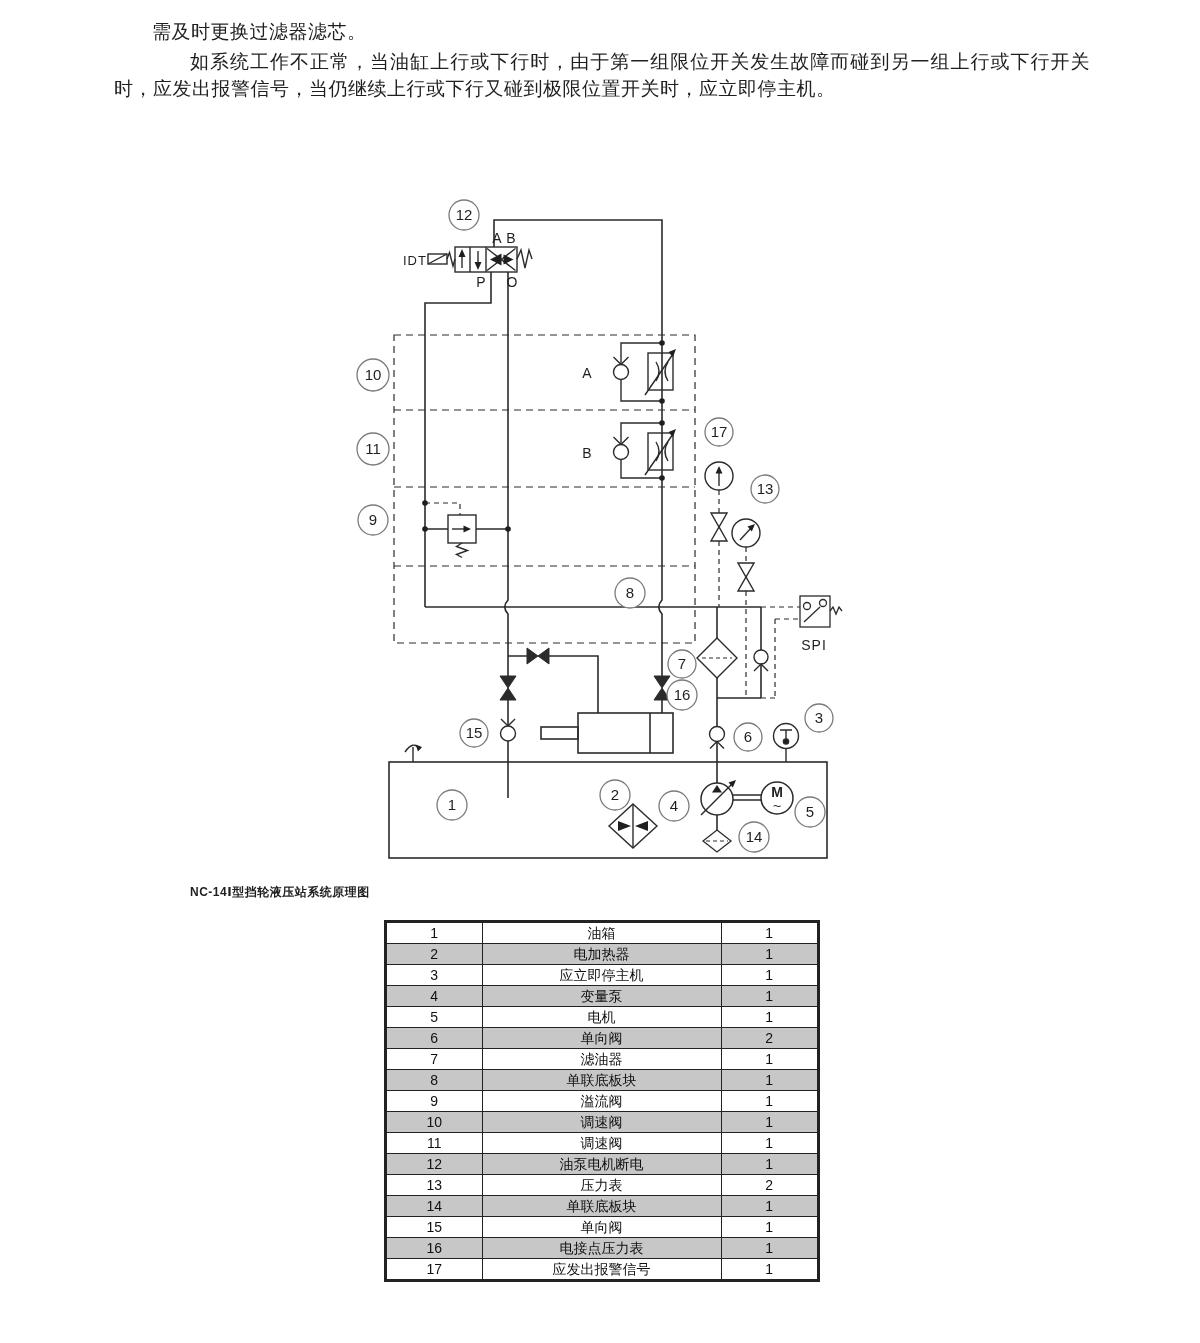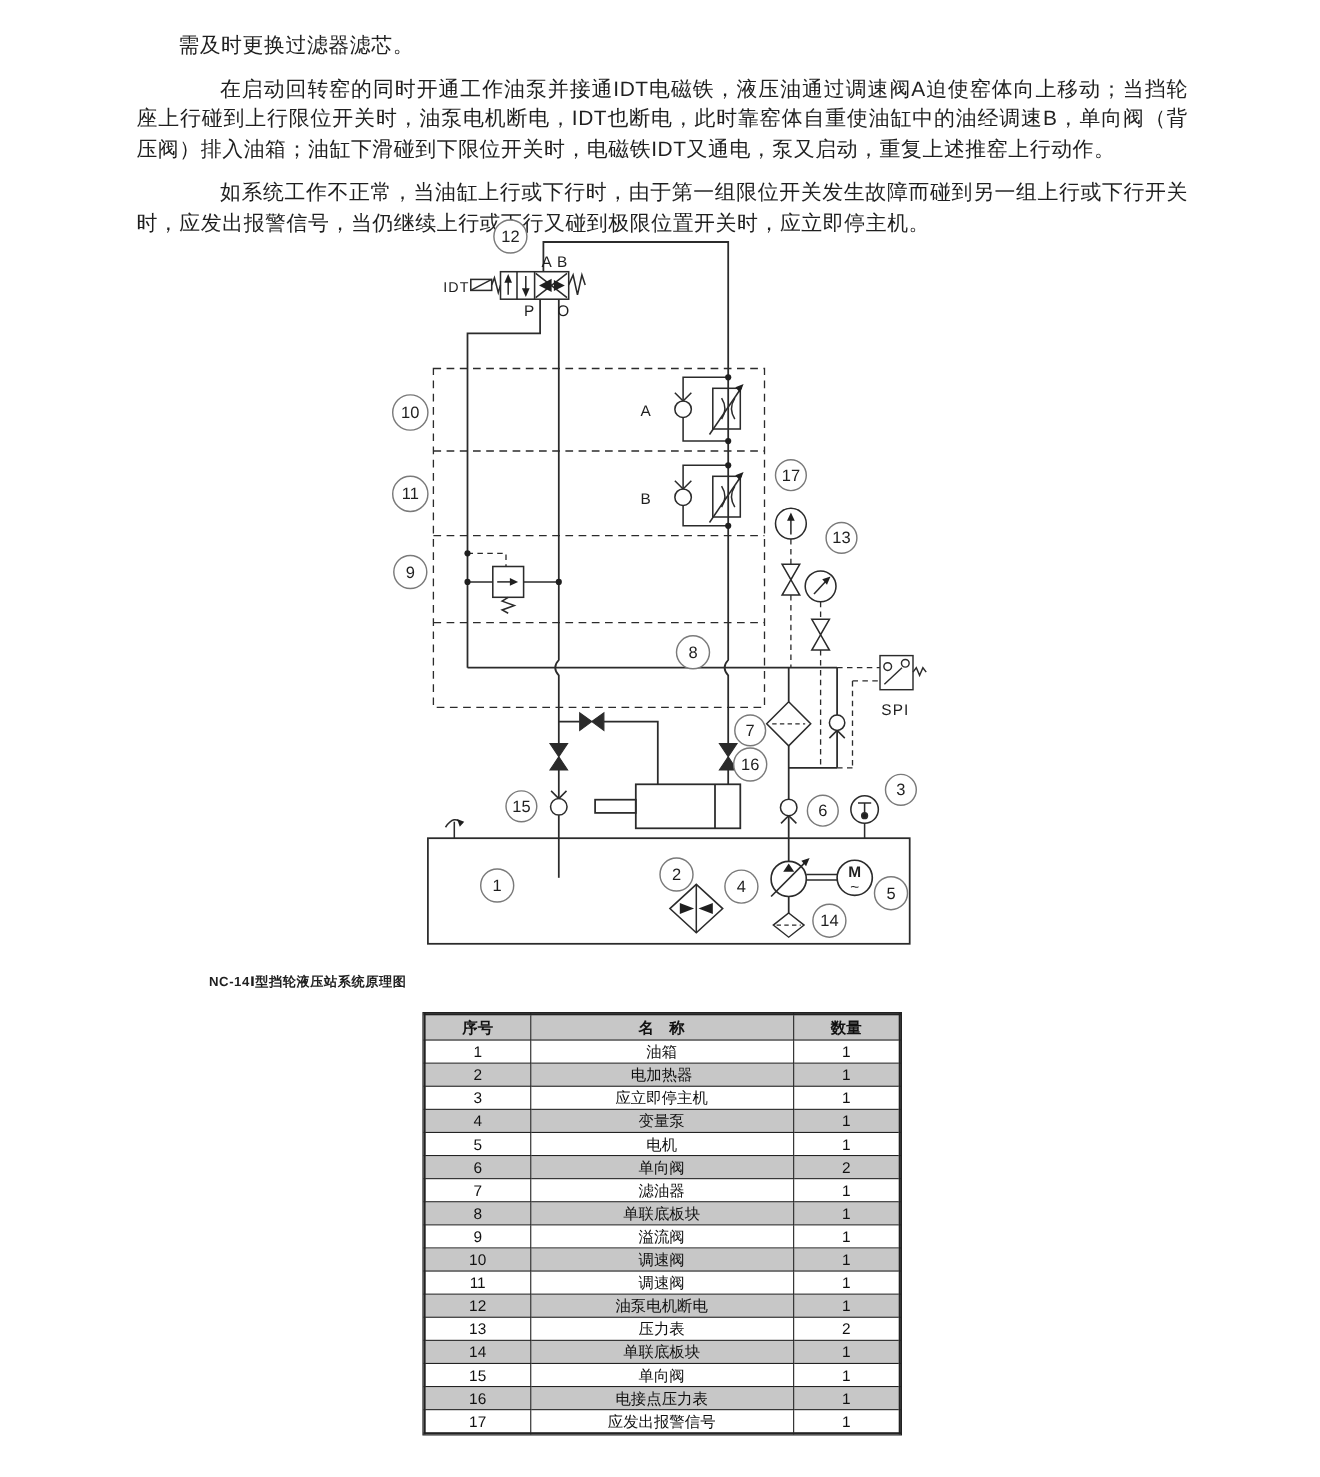--- a/index.html
+++ b/index.html
@@ -5,21 +5,21 @@
   html,body{margin:0;padding:0;}
   body{
     width:1200px;height:1343px;position:relative;background:#ffffff;
     font-family:"Liberation Sans","DejaVu Sans",sans-serif;color:#1f1f1f;
   }
   .bodytext{
     position:absolute;left:112px;top:16px;width:980px;
     font-size:19px;line-height:27.5px;text-align:justify;
     font-weight:500;letter-spacing:.5px;
   }
-  .bodytext p{margin:12px;}
+  .bodytext p{margin:2px;}
   .bodytext p.first{text-indent:38px;}
   .bodytext p.para{text-indent:76px;}
   .caption{
     position:absolute;left:190px;top:884px;font-size:12px;font-weight:600;letter-spacing:.5px;
   }
   svg.diagram{position:absolute;left:0;top:0;}
   svg.diagram text{font-family:"Liberation Sans","DejaVu Sans",sans-serif;fill:#1f1f1f;}
   .callout-num{font-size:15px;text-anchor:middle;}
   .small-lab{font-size:14px;text-anchor:middle;}
   table.parts{
@@ -34,21 +34,20 @@
   table.parts th{height:22px;line-height:22px;background:#c7c7c7;font-weight:600;}
   table.parts{border:2px solid #222;outline:1px solid #222;}
   table.parts tr.g td{background:#c7c7c7;}
   col.c1{width:96px}col.c2{width:239px}col.c3{width:97px}
 </style>
 </head>
 <body>
 
 <div class="bodytext">
   <p class="first">需及时更换过滤器滤芯。</p>
-  <p class="para">在启动回转窑的同时开通工作油泵并接通IDT电磁铁，液压油通过调速阀A迫使窑体向上移动；当挡轮座上行碰到上行限位开关时，油泵电机断电，IDT也断电，此时靠窑体自重使油缸中的油经调速B，单向阀（背压阀）排入油箱；油缸下滑碰到下限位开关时，电磁铁IDT又通电，泵又启动，重复上述推窑上行动作。</p>
   <p class="para">如系统工作不正常，当油缸上行或下行时，由于第一组限位开关发生故障而碰到另一组上行或下行开关时，应发出报警信号，当仍继续上行或下行又碰到极限位置开关时，应立即停主机。</p>
 </div>
 
 <svg class="diagram" width="1200" height="1343" viewBox="0 0 1200 1343">
   <g stroke="#2b2b2b" stroke-width="1.6" fill="none">
 
     <g stroke-width="1.2" stroke-dasharray="7 5">
       <rect x="394" y="335" width="301" height="308"></rect>
       <path d="M394,410 H695 M394,487 H695 M394,566 H695"></path>
     </g>
@@ -292,25 +291,20 @@
 
 <div class="caption">NC-14Ⅰ型挡轮液压站系统原理图</div>
 
 <table class="parts">
   <colgroup>
       <col class="c1">
       <col class="c2">
       <col class="c3">
     </colgroup>
   <tbody>
-      <tr>
-    <th>序号</th>
-    <th>名　称</th>
-    <th>数量</th>
-  </tr>
   <tr>
         <td>1</td>
         <td>油箱</td>
         <td>1</td>
       </tr>
   <tr class="g">
         <td>2</td>
         <td>电加热器</td>
         <td>1</td>
       </tr>

